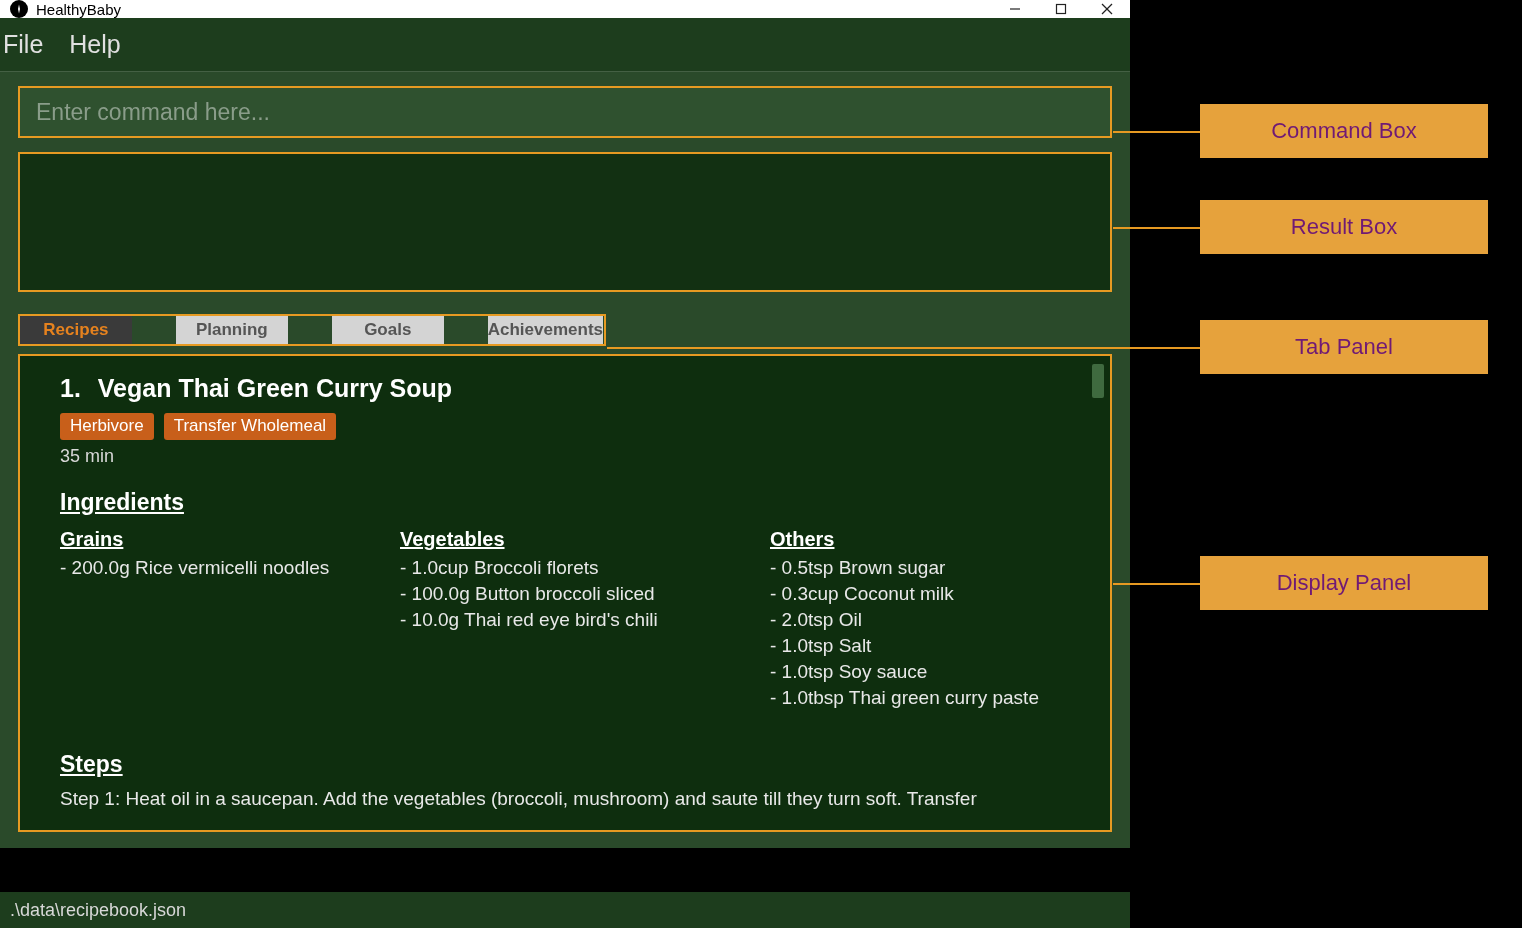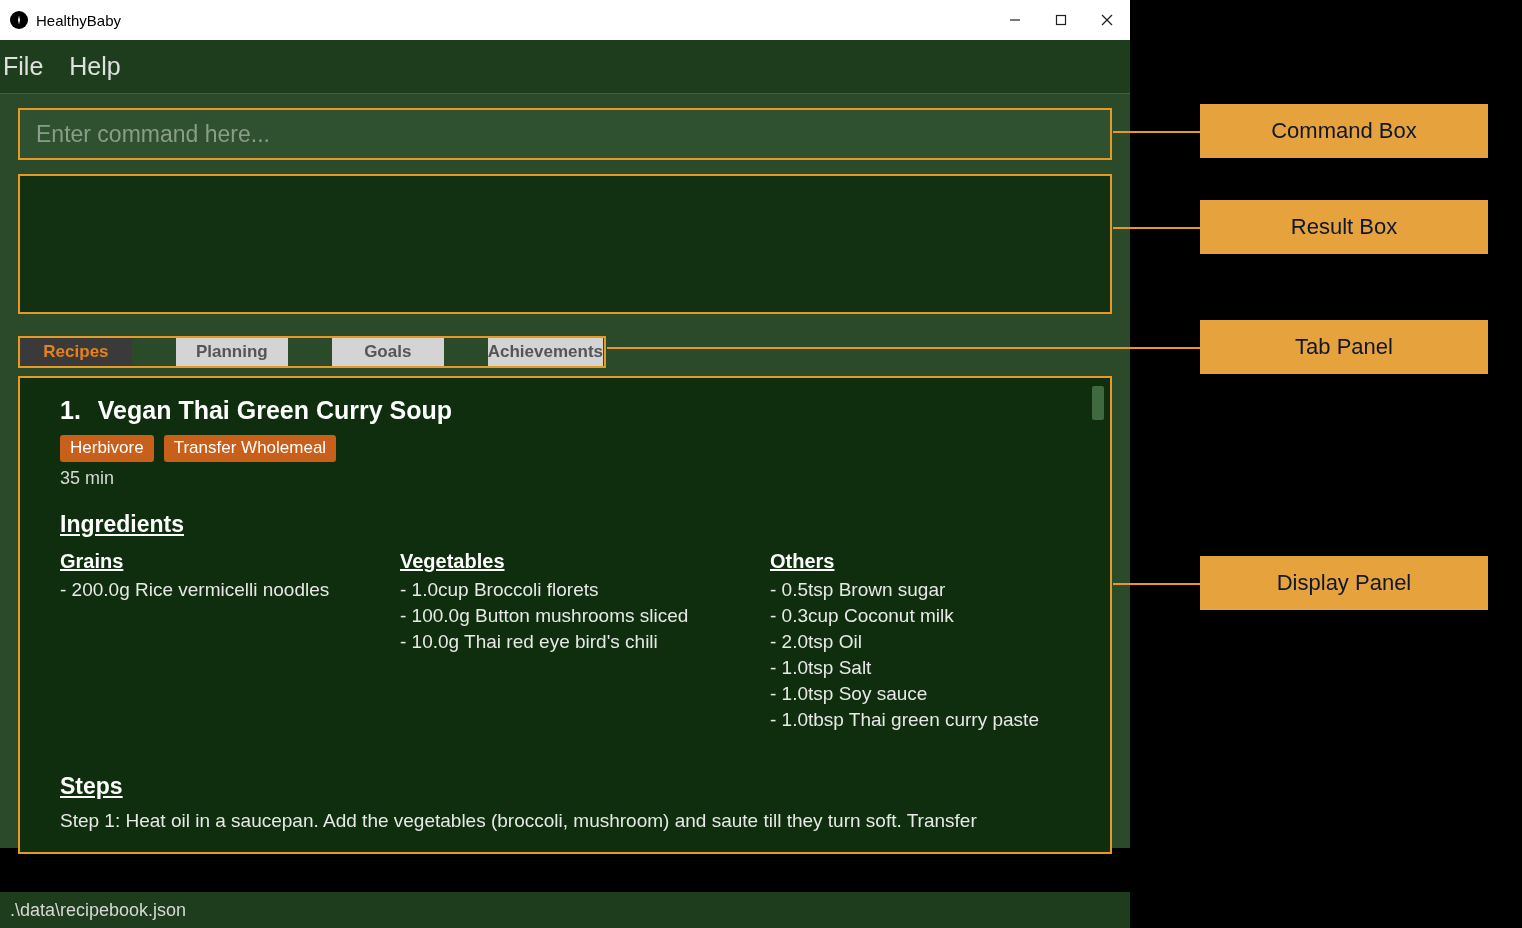--- a/index.html
+++ b/index.html
@@ -2,21 +2,21 @@
 <html><head>
 <meta charset="utf-8">
 <style>
 * { margin:0; padding:0; box-sizing:border-box; }
 body {
   font-family:"Segoe UI","Helvetica Neue",Arial,sans-serif;
   background:#000; color:#e8e8e8; width:1522px; height:928px;
   overflow:hidden; position:relative;
 }
 .app-window { position:absolute; left:0; top:0; width:1130px; height:848px; background:#2a4a2a; }
-.titlebar { background:#fff; height:40px; display:flex; align-items:center; justify-content:space-between; color:#000; }
+.titlebar { background:#fff; height:18px; display:flex; align-items:center; justify-content:space-between; color:#000; }
 .titlebar-left { display:flex; align-items:center; gap:8px; padding-left:10px; }
 .titlebar-icon { width:18px; height:18px; border-radius:50%; background:#000; display:flex; align-items:center; justify-content:center; }
 .titlebar-icon svg { width:12px; height:12px; }
 .titlebar-title { font-size:15px; }
 .win-controls { display:flex; }
 .win-btn { width:46px; height:34px; display:flex; align-items:center; justify-content:center; font-size:14px; }
 .win-btn svg { width:12px; height:12px; stroke:#222; stroke-width:1.2; fill:none; }
 .menubar { background:#1d3d1d; height:54px; display:flex; align-items:center; padding:0 3px; gap:26px; border-bottom:1px solid #446044; }
 .menubar span { font-size:25px; color:#e0e0e0; font-weight:300; }
 .content-area { padding:14px 18px 0 18px; display:flex; flex-direction:column; height:calc(100% - 88px); }
@@ -42,21 +42,21 @@
 .ing-col.grains { flex:0 0 340px; }
 .ing-col.veg { flex:0 0 370px; }
 .ing-col.others { flex:1; }
 .ing-col h4 { font-size:20px; font-weight:600; text-decoration:underline; margin-bottom:6px; color:#fff; }
 .ing-item { margin-bottom:4px; white-space:nowrap; }
 .steps-head { margin-top:38px; font-size:23px; font-weight:600; color:#fff; text-decoration:underline; }
 .step-text { margin-top:8px; font-size:19px; color:#e8e8e8; line-height:1.35; }
 .statusbar { position:absolute; left:0; bottom:0; width:1130px; height:36px; background:#1d3d1d; color:#d8d8d8; font-size:18px; padding:0 10px; display:flex; align-items:center; }
 
 
-.anno { position:absolute; right:34px; width:288px; height:54px; background:#e6a23c; color:#0f172a; display:flex; align-items:center; justify-content:center; font-size:22px; }
+.anno { position:absolute; right:34px; width:288px; height:54px; background:#e6a23c; color:#701a75; display:flex; align-items:center; justify-content:center; font-size:22px; }
 .anno-line { position:absolute; height:2px; background:#e69a22; }
 </style>
 </head>
 <body>
 
 <div class="app-window">
 
   <div class="titlebar">
     <div class="titlebar-left">
       <span class="titlebar-icon">
@@ -127,21 +127,21 @@
       <div class="section-head">Ingredients</div>
 
       <div class="ing-cols">
         <div class="ing-col grains">
           <h4>Grains</h4>
           <div class="ing-item">- 200.0g Rice vermicelli noodles</div>
         </div>
         <div class="ing-col veg">
           <h4>Vegetables</h4>
           <div class="ing-item">- 1.0cup Broccoli florets</div>
-          <div class="ing-item">- 100.0g Button mushrooms sliced</div>
+          <div class="ing-item">- 100.0g Button broccoli sliced</div>
           <div class="ing-item">- 10.0g Thai red eye bird's chili</div>
         </div>
         <div class="ing-col others">
           <h4>Others</h4>
           <div class="ing-item">- 0.5tsp Brown sugar</div>
           <div class="ing-item">- 0.3cup Coconut milk</div>
           <div class="ing-item">- 2.0tsp Oil</div>
           <div class="ing-item">- 1.0tsp Salt</div>
           <div class="ing-item">- 1.0tsp Soy sauce</div>
           <div class="ing-item">- 1.0tbsp Thai green curry paste</div>

